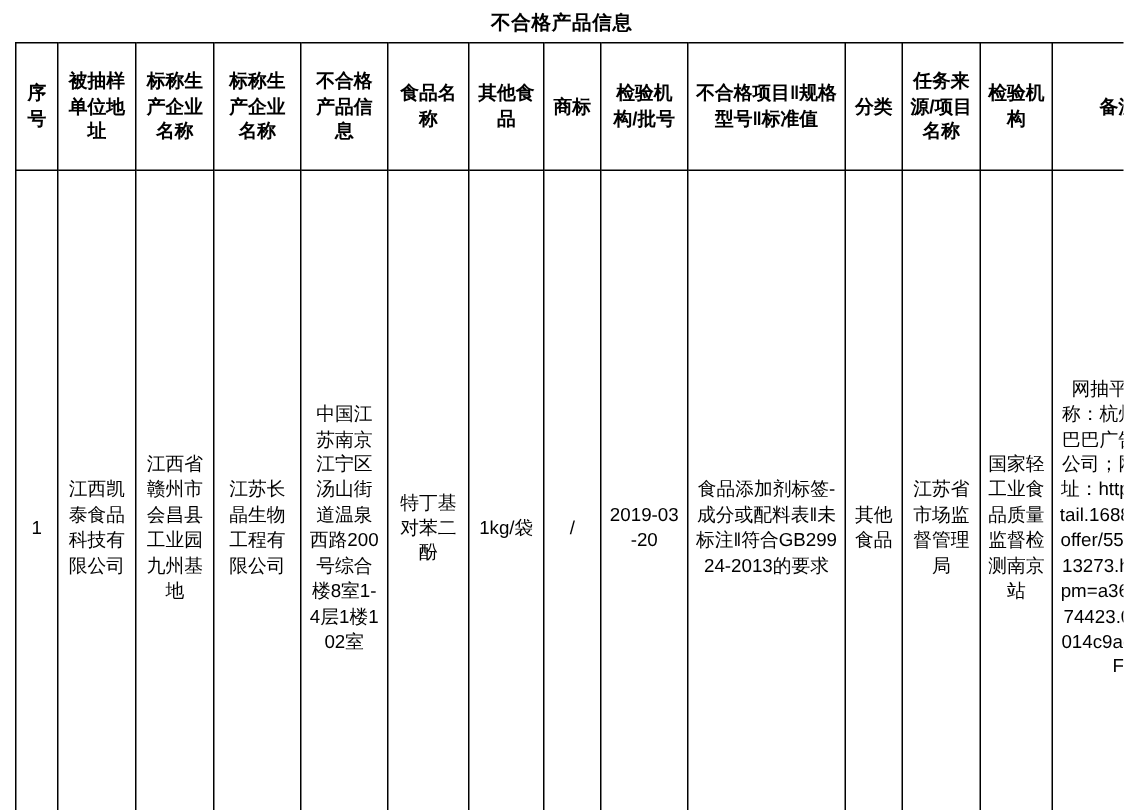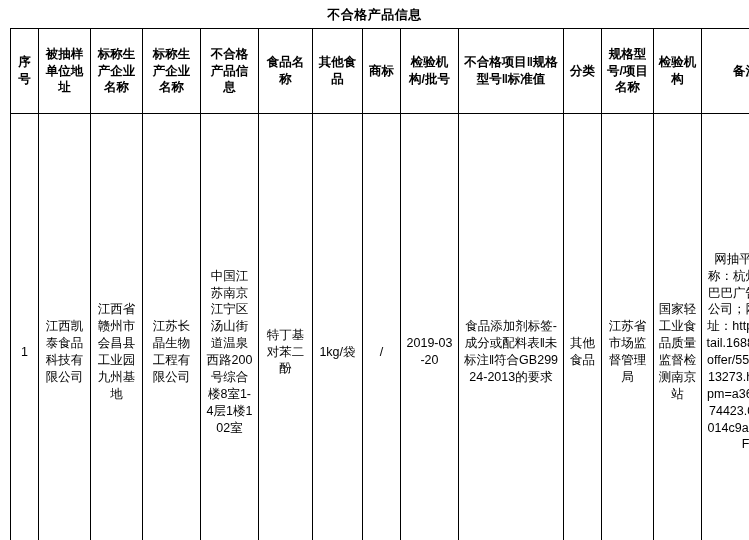--- a/index.html
+++ b/index.html
@@ -101,21 +101,21 @@
         <th>被抽样单位地址</th>
         <th>标称生产企业名称</th>
         <th>标称生产企业名称</th>
         <th>不合格产品信息</th>
         <th>食品名称</th>
         <th>其他食品</th>
         <th>商标</th>
         <th>检验机构/批号</th>
         <th>不合格项目‖规格型号‖标准值</th>
         <th>分类</th>
-        <th>规格型号/项目名称</th>
+        <th>任务来源/项目名称</th>
         <th>检验机构</th>
         <th>备注</th>
       </tr>
     </thead>
     <tbody>
       <tr>
         <td>1</td>
         <td>江西凯泰食品科技有限公司</td>
         <td>江西省赣州市会昌县工业园九州基地</td>
         <td>江苏长晶生物工程有限公司</td>

